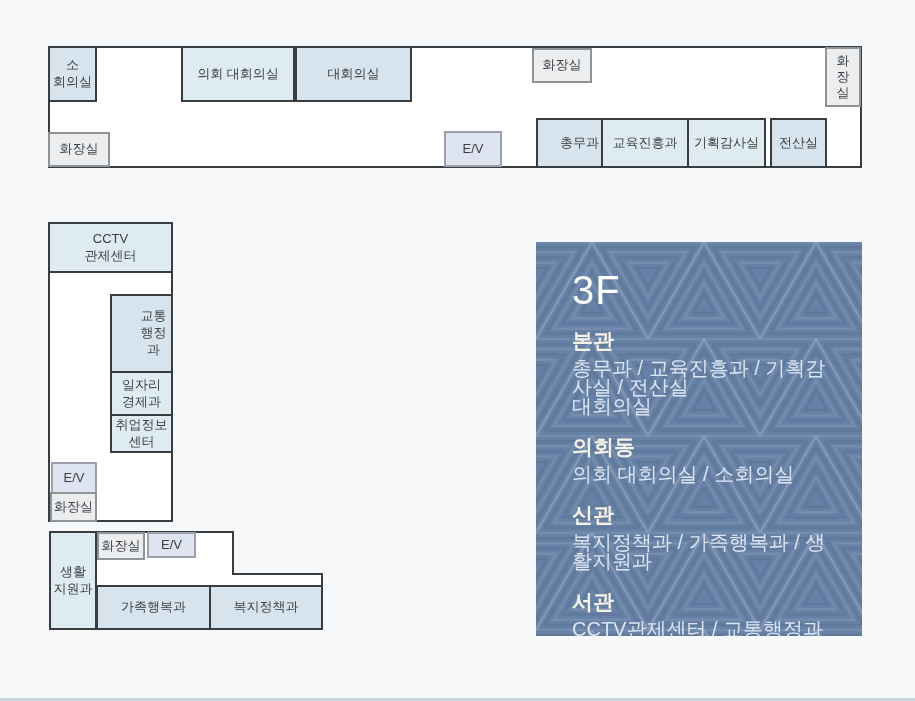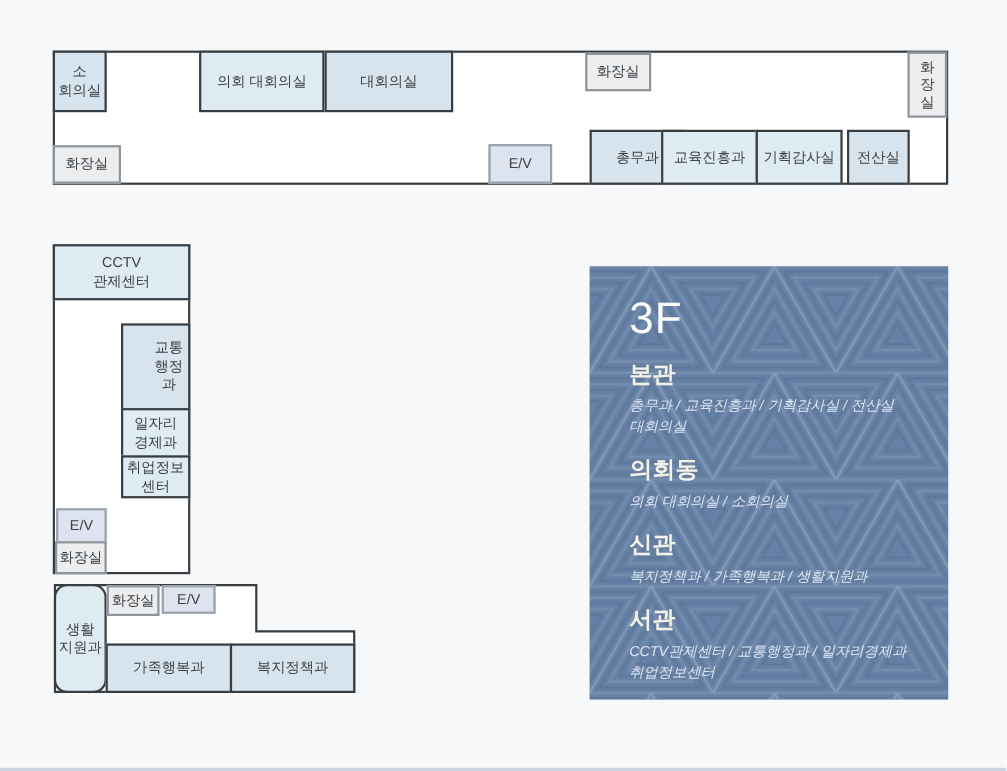--- a/index.html
+++ b/index.html
@@ -37,23 +37,22 @@
     font-size:40px; line-height:1; color:#fbfdfb; font-weight:400;
     letter-spacing:1px; margin:0 0 14px;
   }
   .panel-section { margin-top:19px; }
   .panel-section.first { }
   .section-name {
     font-size:21px; line-height:23px; font-weight:600;
     color:var(--heading-color,#f4f1e7); margin:0 0 7px;
   }
   .section-lines {
-    font-size:13px; line-height:19px; color:var(--body-color,#dce4f2);
+    font-size:20px; line-height:19px; color:var(--body-color,#dce4f2);
     white-space:pre-line;
-    font-style:italic;
   }
   .footer-bar {
     position:absolute; left:0; bottom:0; width:100%; height:3px;
     background:var(--footer-bar,#ccd3e0);
   }
 </style>
 </head>
 <body>
 
 <div class="page">
@@ -85,21 +84,21 @@
 경제과</div>
   <div class="room b2" style="left:110px; top:414px; width:63px; height:39px;">취업정보
 센터</div>
   <div class="room ev" style="left:51px; top:462px; width:46px; height:32px;">E/V</div>
   <div class="room gray" style="left:50px; top:492px; width:47px; height:30px;">화장실</div>
 
   <svg class="wing-svg" style="left:46px; top:528px;" width="280" height="105" viewBox="0 0 280 105">
     <polygon class="wing-outline-poly" points="4,4 187,4 187,46 276,46 276,101 4,101"></polygon>
   </svg>
 
-  <div class="room b2" style="left:49px; top:531px; width:48px; height:99px;border-radius:12px;">생활
+  <div class="room b2" style="left:49px; top:531px; width:48px; height:99px;">생활
 지원과</div>
   <div class="room gray" style="left:97px; top:532px; width:48px; height:28px;">화장실</div>
   <div class="room ev" style="left:147px; top:532px; width:49px; height:26px;">E/V</div>
   <div class="room b1" style="left:96px; top:585px; width:115px; height:45px;">가족행복과</div>
   <div class="room b1" style="left:209px; top:585px; width:114px; height:45px;">복지정책과</div>
 
   <aside class="panel">
     <svg class="pattern" xmlns="http://www.w3.org/2000/svg">
       <defs>
         <pattern id="tri" width="112" height="97" patternUnits="userSpaceOnUse">

